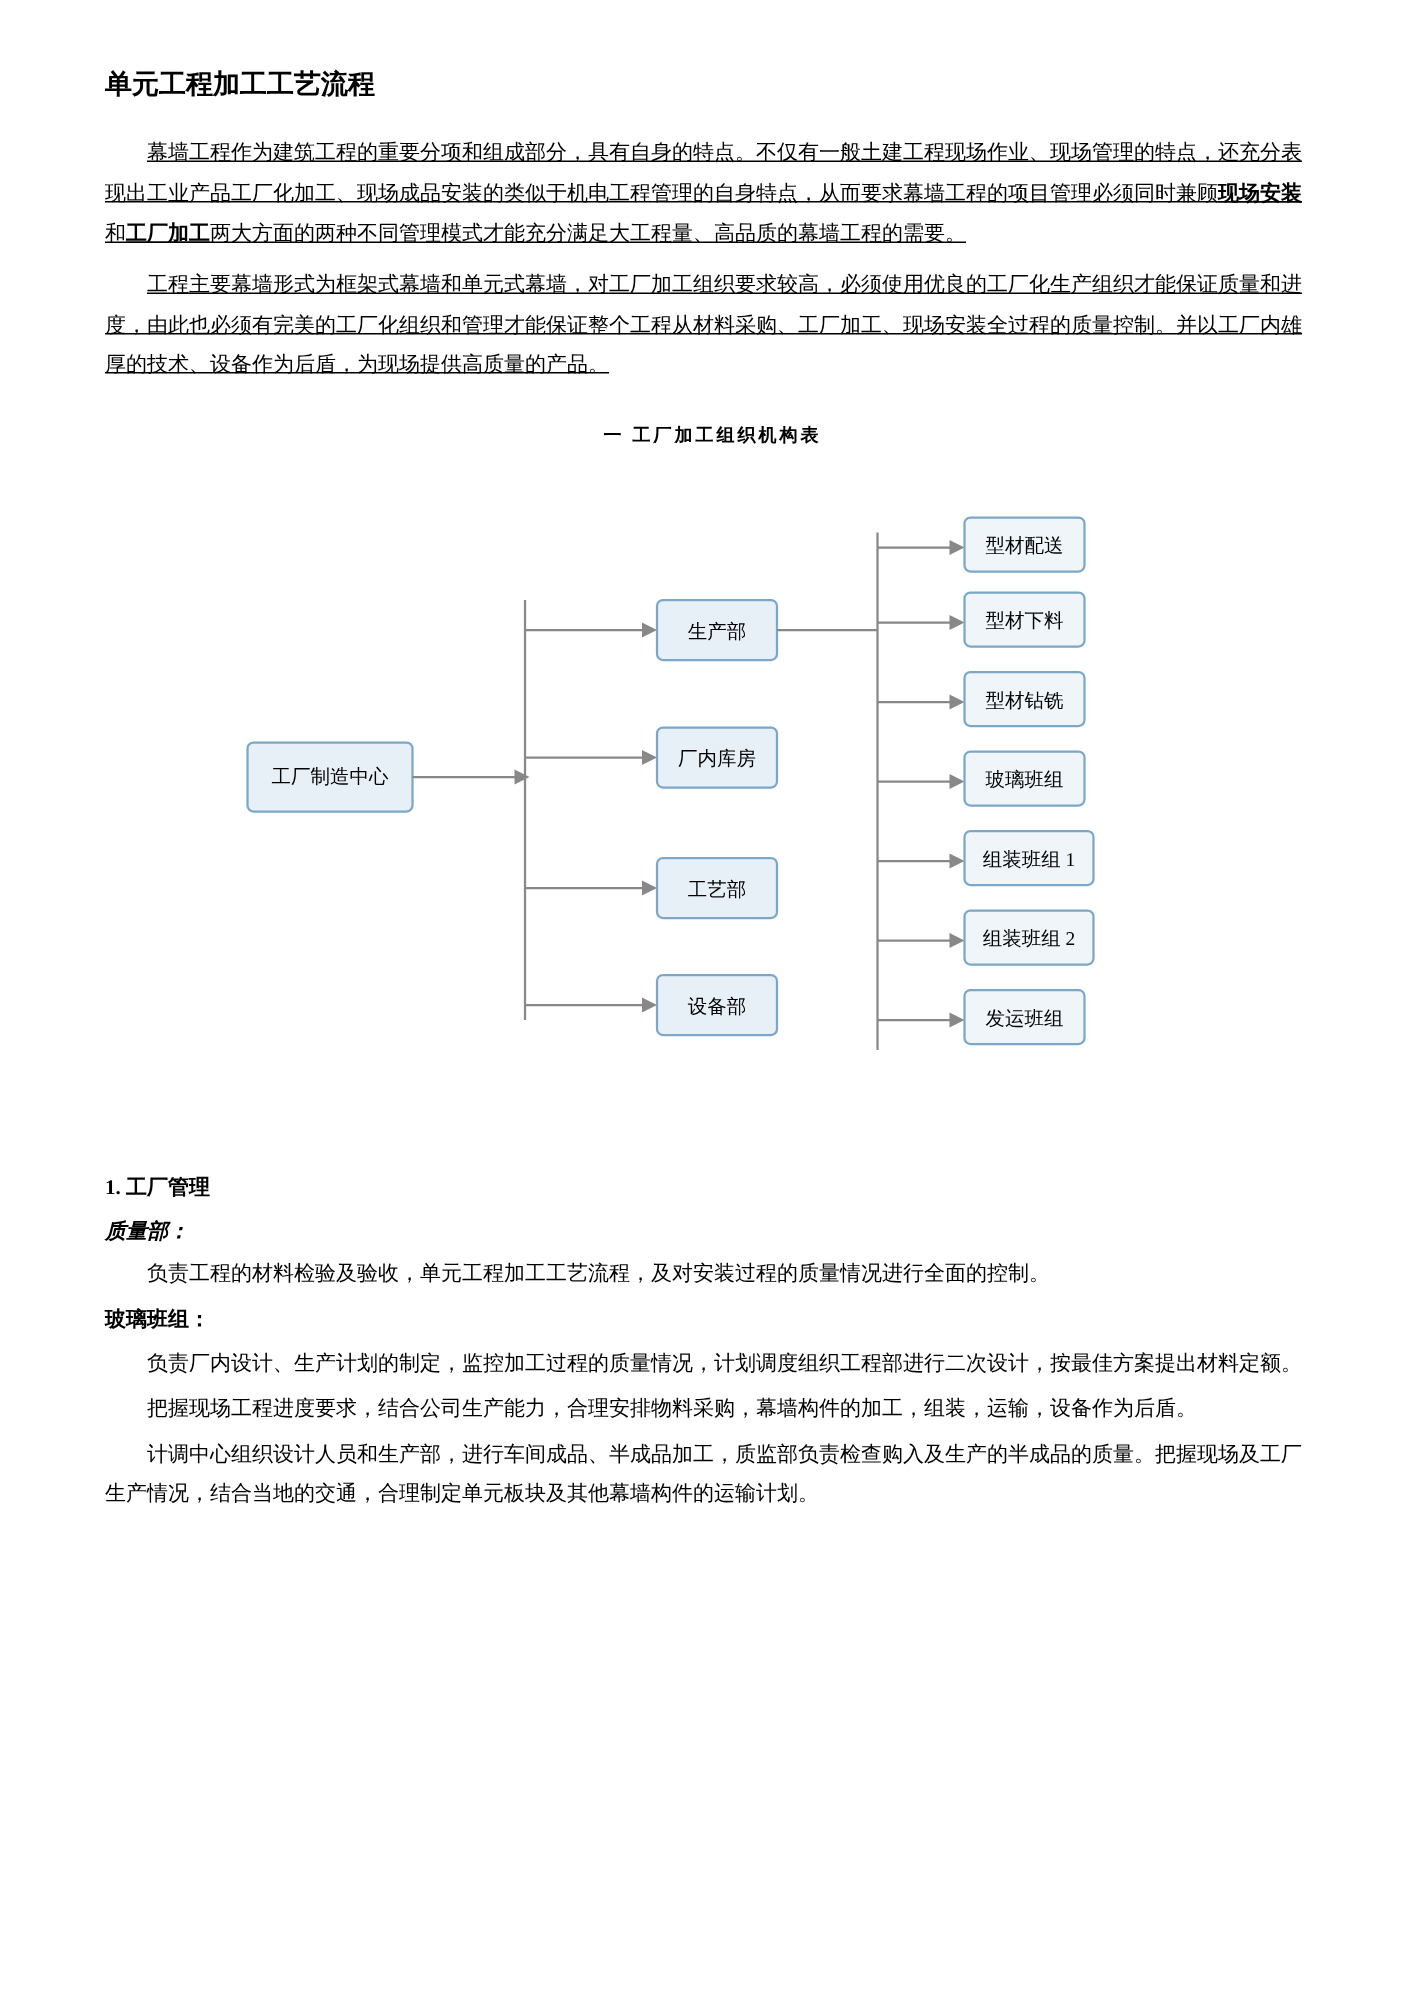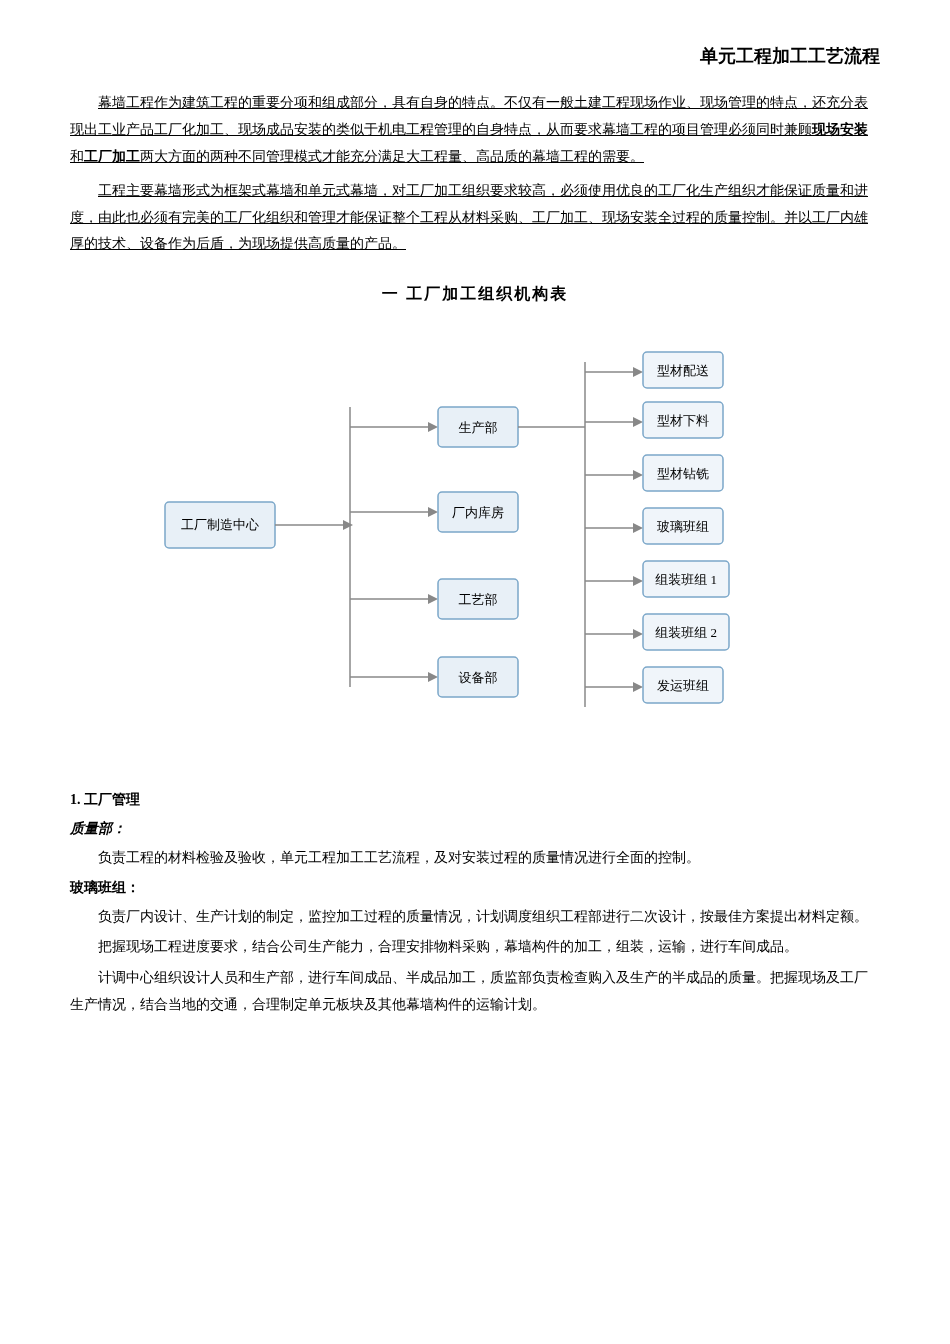--- a/index.html
+++ b/index.html
@@ -7,39 +7,39 @@
       font-family: "SimSun", "宋体", serif;
       font-size: 14px;
       background: #fff;
       color: #000;
       width: 950px;
       min-height: 1344px;
       padding: 40px 70px;
       line-height: 1.8;
     }
     .page-title {
-      text-align: right;
+      text-align: left;
       font-size: 18px;
       font-weight: bold;
       margin-bottom: 18px;
       font-family: "SimHei", "黑体", sans-serif;
     }
     .intro-text {
       text-indent: 2em;
       margin-bottom: 8px;
       line-height: 1.9;
       text-decoration: underline;
     }
     .bold-underline {
       font-weight: bold;
       text-decoration: underline;
     }
     .section-title {
       text-align: center;
-      font-size: 16px;
+      font-size: 12px;
       font-weight: bold;
       margin: 22px 0 18px 0;
       font-family: "SimHei", "黑体", sans-serif;
       letter-spacing: 2px;
     }
     
     .org-svg-wrap {
       display: flex;
       justify-content: center;
       margin: 10px 0 40px 0;
@@ -151,14 +151,14 @@
 
 <div class="no-indent">
   <span style="font-weight:bold;font-style:italic;">质量部：</span>
 </div>
 <p class="body-text">负责工程的材料检验及验收，单元工程加工工艺流程，及对安装过程的质量情况进行全面的控制。</p>
 
 <div class="no-indent">
   <span style="font-weight:bold;">玻璃班组：</span>
 </div>
 <p class="body-text">负责厂内设计、生产计划的制定，监控加工过程的质量情况，计划调度组织工程部进行二次设计，按最佳方案提出材料定额。</p>
-<p class="body-text">把握现场工程进度要求，结合公司生产能力，合理安排物料采购，幕墙构件的加工，组装，运输，进行车间成品。</p>
+<p class="body-text">把握现场工程进度要求，结合公司生产能力，合理安排物料采购，幕墙构件的加工，组装，运输，设备作为后盾。</p>
 <p class="body-text">计调中心组织设计人员和生产部，进行车间成品、半成品加工，质监部负责检查购入及生产的半成品的质量。把握现场及工厂生产情况，结合当地的交通，合理制定单元板块及其他幕墙构件的运输计划。</p>
 
 </body></html>

